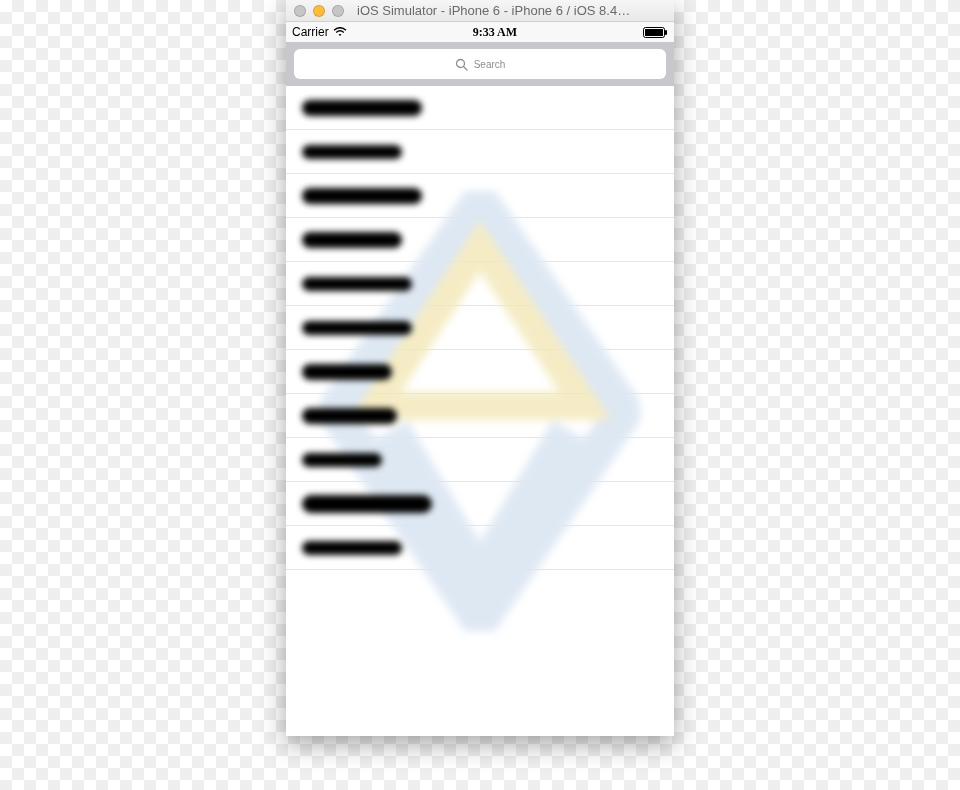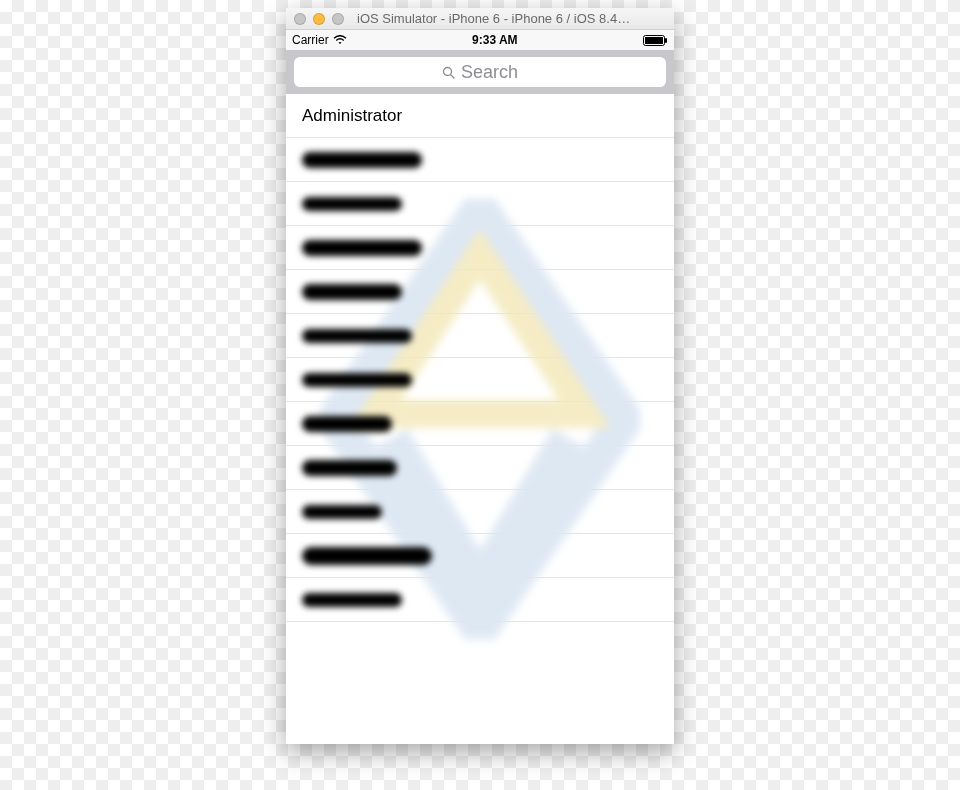--- a/index.html
+++ b/index.html
@@ -19,21 +19,21 @@
         linear-gradient(45deg, transparent 75%, #eee 75%),
         linear-gradient(-45deg, transparent 75%, #eee 75%);
       background-size: 24px 24px;
       background-position: 0 0, 0 12px, 12px -12px, -12px 0px;
       position: relative;
     }
 
     .simulator-window {
       position: absolute;
       left: 286px;
-      top: 8px;
+      top: 0;
       width: 388px;
       height: 736px;
       background: #ffffff;
       box-shadow: 0 8px 24px rgba(0,0,0,0.35);
       border-radius: 0;
       overflow: hidden;
       display: flex;
       flex-direction: column;
       justify-content: center;
     }
@@ -81,21 +81,21 @@
       background: #f8f8f8;
       display: flex;
       align-items: center;
       justify-content: space-between;
       padding: 0 6px;
       font-size: 12px;
       color: #000;
       font-weight: 500;
     }
     .status-left { display: flex; align-items: center; gap: 4px; }
-    .status-center { font-weight: 600; }
+    .status-center { font-weight: 600; font-family: Liberation Serif, serif; }
     .status-right { display: flex; align-items: center; }
     .wifi-icon svg { display: block; }
     .battery-icon svg { display: block; }
 
     
     .nav-bar {
       height: 44px;
       background: #fbf7e0;
       border-bottom: 1px solid #e0dcbc;
       display: flex;
@@ -129,21 +129,21 @@
     }
     .search-field {
       background: #ffffff;
       border-radius: 6px;
       height: 30px;
       flex: 1;
       display: flex;
       align-items: center;
       justify-content: center;
       color: #8e8e93;
-      font-size: 18px;
+      font-size: 10px;
       gap: 6px;
     }
     .search-field svg { display: block; }
 
     
     .contact-list {
       flex: 1;
       position: relative;
       overflow: hidden;
       background: #ffffff;
@@ -239,23 +239,20 @@
   <div class="contact-list">
 
     <svg class="watermark" viewBox="0 0 320 440">
       <polygon points="160,10 305,220 160,430 15,220" fill="none" stroke="#b7cde6" stroke-width="36"></polygon>
       <path d="M160 55 L265 215 L55 215 Z" fill="none" stroke="#e9d67f" stroke-width="28"></path>
       <path d="M70 240 L160 390 L250 240" fill="none" stroke="#b7cde6" stroke-width="40" stroke-linejoin="miter"></path>
     </svg>
 
     <div class="rows" id="rows-container">
         <div class="contact-row">
-          <span>Administrator</span>
-        </div>
-        <div class="contact-row">
           <span class="redaction" style="width: 120px; height: 16px;"></span>
         </div>
         <div class="contact-row">
           <span class="redaction" style="width: 100px; height: 14px;"></span>
         </div>
         <div class="contact-row">
           <span class="redaction" style="width: 120px; height: 16px;"></span>
         </div>
         <div class="contact-row">
           <span class="redaction" style="width: 100px; height: 16px;"></span>

